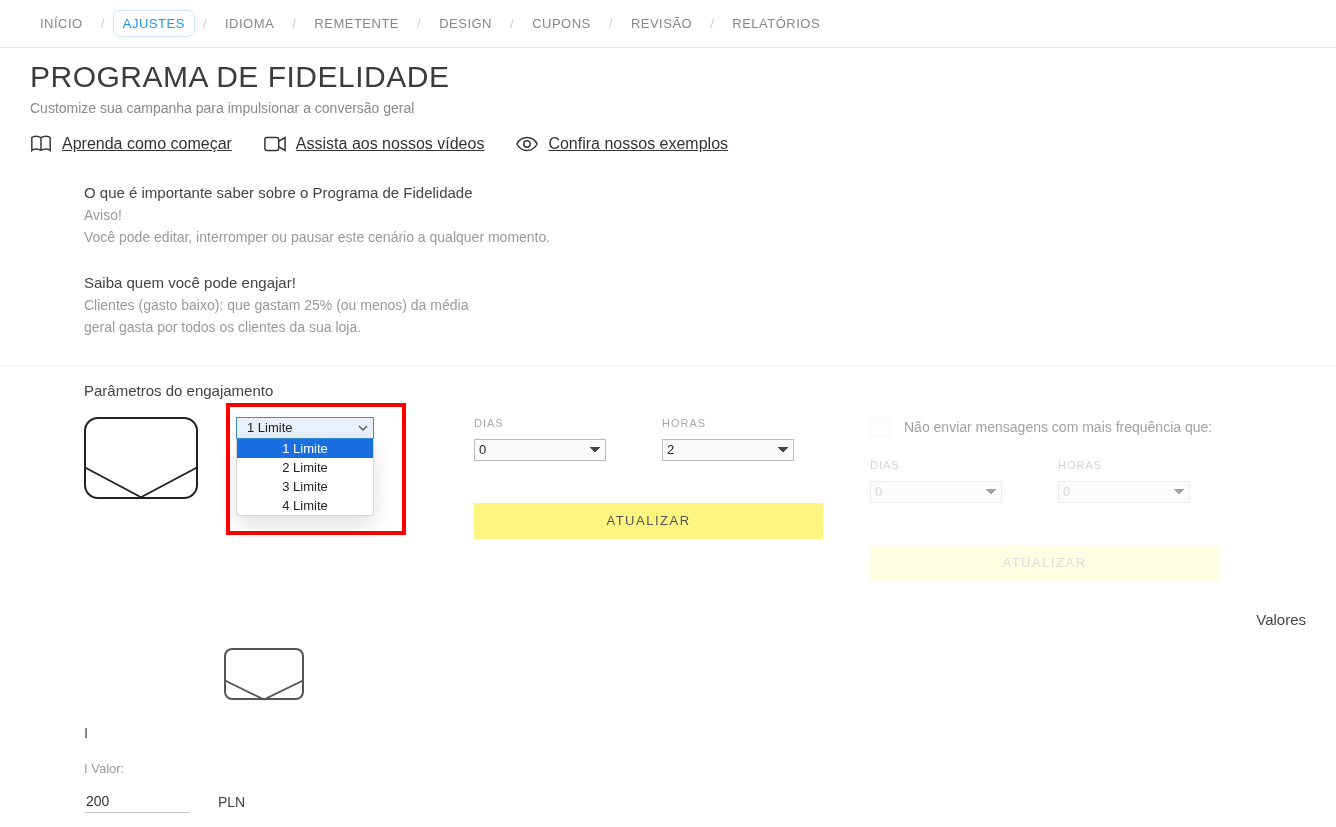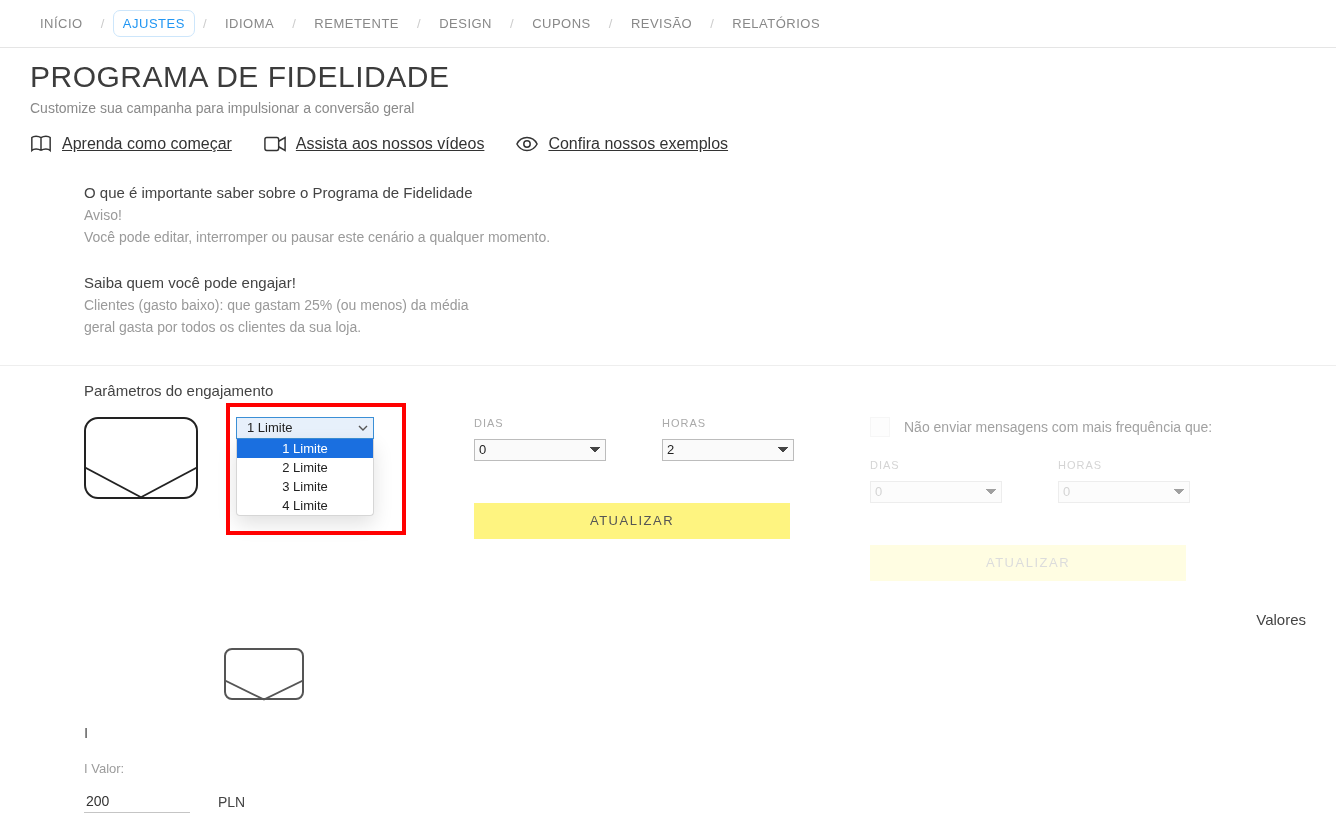--- a/index.html
+++ b/index.html
@@ -101,21 +101,21 @@
       width: 132px; height: 22px; border: 1px solid #bcbcbc; background: #fafafa;
       font-size: 13px; padding: 0 18px 0 4px; color: #222;
       -webkit-appearance: none; appearance: none;
       background-image: linear-gradient(45deg, transparent 46%, #444 46%), linear-gradient(-45deg, transparent 46%, #444 46%);
       background-position: right 10px center, right 5px center;
       background-size: 5px 5px, 5px 5px;
       background-repeat: no-repeat;
     }
     .native-select.muted { color:#aaa; border-color:#ddd;}
     .btn-yellow {
-      width: 316px; height: 36px; background: #fef480; border: none; font-size: 13px;
+      width: 349px; height: 36px; background: #fef480; border: none; font-size: 13px;
       letter-spacing: 1.5px; color: #555; cursor: pointer; margin-top: 42px;
     }
     .btn-yellow.muted { background:#fffcc7; color:#bbb;}
     .valores-block { margin-left: 54px; margin-top: 30px; }
     .valores-title { font-size: 15px; color:#444; margin-bottom: 20px; text-align: right;}
     .roman { font-size:15px; color:#555; margin-top:24px; margin-bottom:20px;}
     .valor-label { font-size:13px; color:#9c9c9c; margin-bottom:14px;}
     .valor-row { display:flex; align-items:flex-end; gap:28px; margin-bottom:18px;}
     .valor-input {
       border:none; border-bottom:1px solid #c5c5c5; font-size:14px; width:106px; padding:3px 2px; color:#333; background:transparent;

